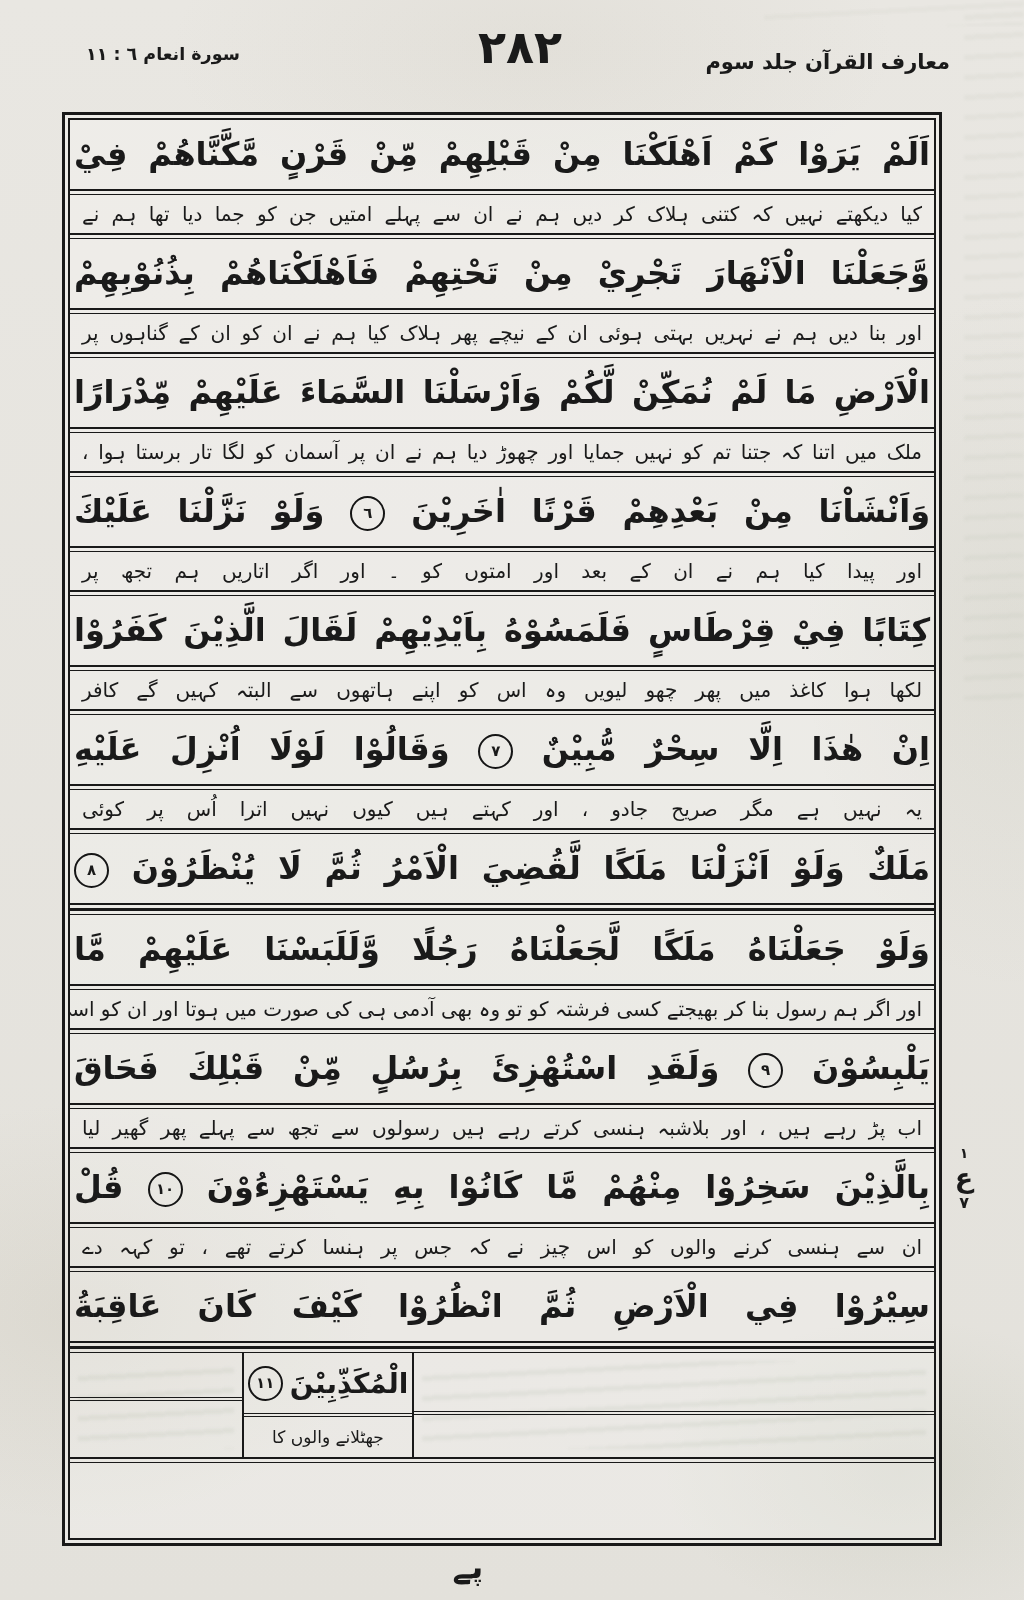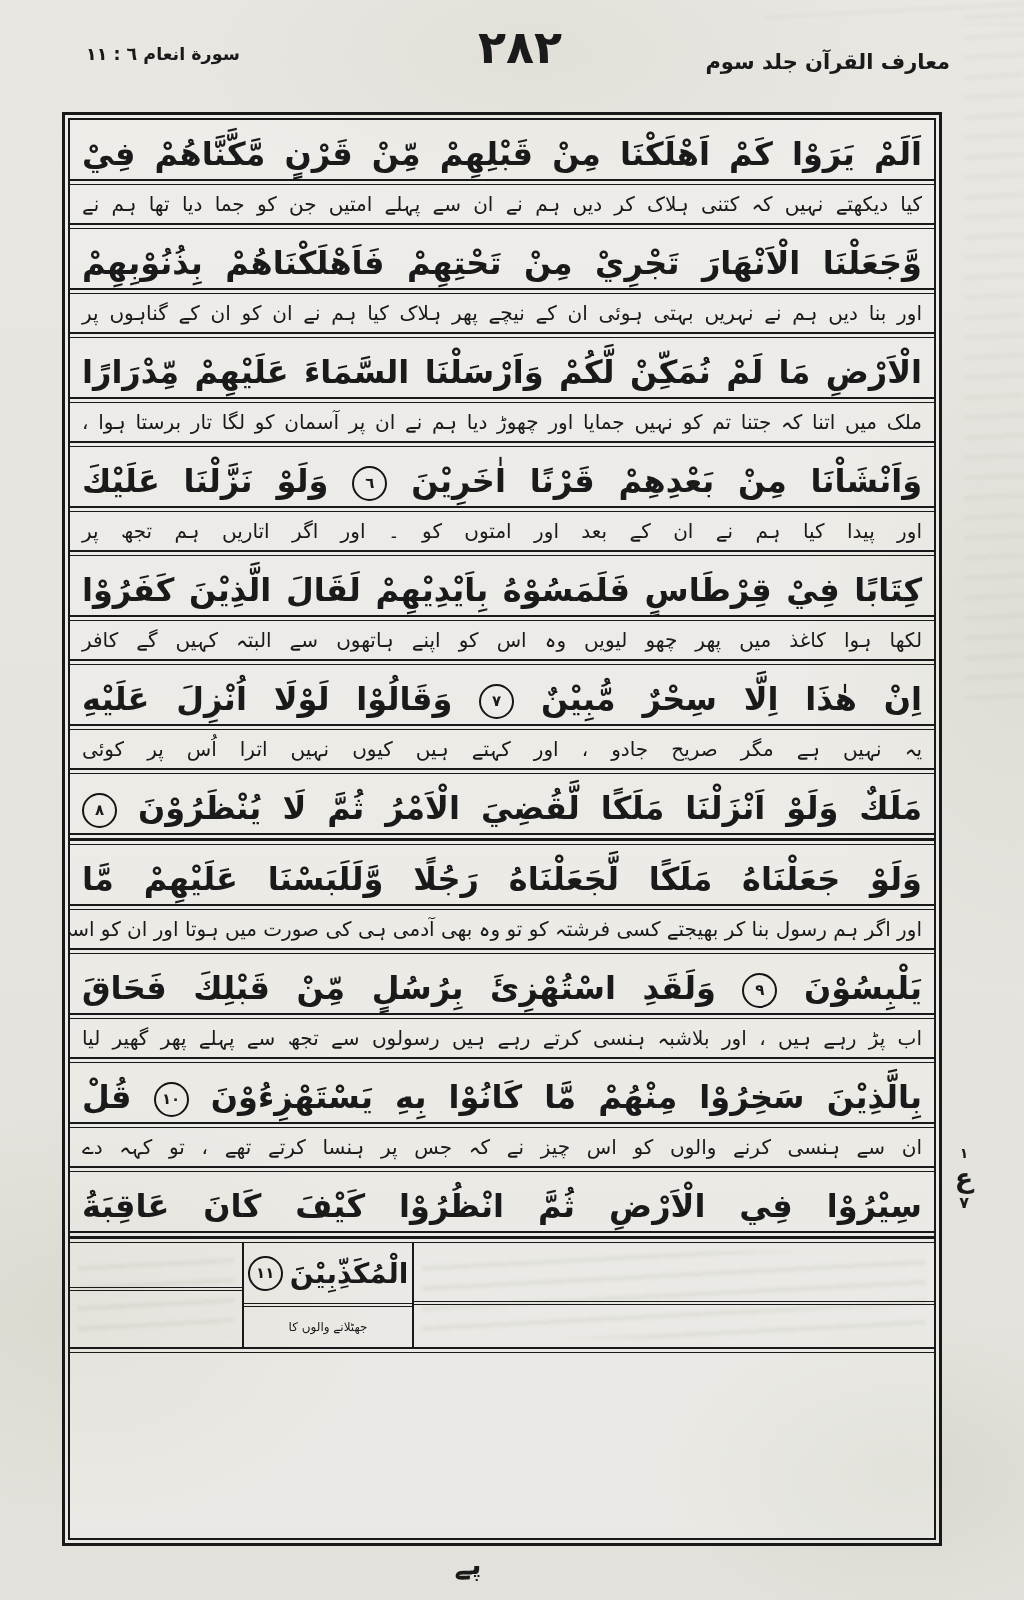--- a/index.html
+++ b/index.html
@@ -19,21 +19,21 @@
   .hdr-left{left:86px;top:44px;font-size:17.5px;font-weight:bold;direction:rtl;}
   .frame{
     position:absolute;left:62px;top:112px;width:880px;height:1434px;
     border:3.5px solid #191919;padding:3px;box-sizing:border-box;background:rgba(255,255,255,.25);
   }
   .frame-inner{
     width:100%;height:100%;border:2px solid #191919;box-sizing:border-box;
     display:flex;flex-direction:column;overflow:hidden;
   }
   .arabic-row{
-    height:59px;line-height:69px;padding:0 12px;direction:rtl;
+    height:69px;line-height:69px;padding:0 4px;direction:rtl;
     font-size:32px;font-weight:bold;white-space:nowrap;overflow:hidden;
     text-align:justify;text-align-last:justify;
   }
   .urdu-row{
     height:38px;line-height:38px;padding:0 12px;direction:rtl;
     font-size:20px;white-space:nowrap;overflow:hidden;
     text-align:justify;text-align-last:justify;
   }
   .rule{height:6px;border-top:2px solid #191919;border-bottom:1.5px solid #191919;box-sizing:border-box;}
   .ayah-circle{
@@ -42,30 +42,30 @@
     font-size:15px;font-weight:bold;line-height:1;vertical-align:middle;
   }
   .bottom-table{height:104px;display:flex;direction:rtl;}
   .side-cell{position:relative;overflow:hidden;}
   .side-cell.right{flex:1;}
   .side-cell.left{width:172px;}
   .side-div{position:absolute;left:0;right:0;height:4px;border-top:1.4px solid #191919;border-bottom:1.4px solid #191919;box-sizing:border-box;}
   .mid-cell{width:168px;border-left:2.5px solid #191919;border-right:2.5px solid #191919;display:flex;flex-direction:column;}
   .mid-arabic{height:60px;display:flex;align-items:center;justify-content:center;gap:7px;direction:rtl;font-size:28px;font-weight:bold;}
   .mid-rule{height:4px;border-top:1.5px solid #191919;border-bottom:1.5px solid #191919;box-sizing:border-box;}
-  .mid-urdu{flex:1;display:flex;align-items:center;justify-content:center;font-size:12px;}
+  .mid-urdu{flex:1;display:flex;align-items:center;justify-content:center;font-size:17px;}
   .bottom-strip{flex:1;}
   .ruku{
     position:absolute;left:946px;top:1146px;width:36px;text-align:center;
     display:flex;flex-direction:column;align-items:center;line-height:1;gap:4px;font-weight:bold;
   }
   .ruku .t{font-size:14px;}
   .ruku .m{font-size:27px;}
   .ruku .b{font-size:16px;}
-  .catchword{position:absolute;top:1548px;left:388px;width:160px;text-align:center;font-size:28px;font-weight:bold;}
+  .catchword{position:absolute;top:1548px;left:388px;width:160px;text-align:center;font-size:32px;font-weight:bold;}
   .ghost{
     position:absolute;inset:8px;opacity:.55;filter:blur(1.6px);pointer-events:none;
     background:repeating-linear-gradient(177deg, transparent 0 15px, rgba(120,138,112,.16) 15px 20px);
   }
   .ghost.page1{position:absolute;left:955px;top:300px;width:60px;height:700px;inset:auto;opacity:.35;}
   .ghost.page2{position:absolute;left:90px;top:20px;width:260px;height:26px;inset:auto;opacity:.3;}
 </style>
 </head>
 <body>
 

